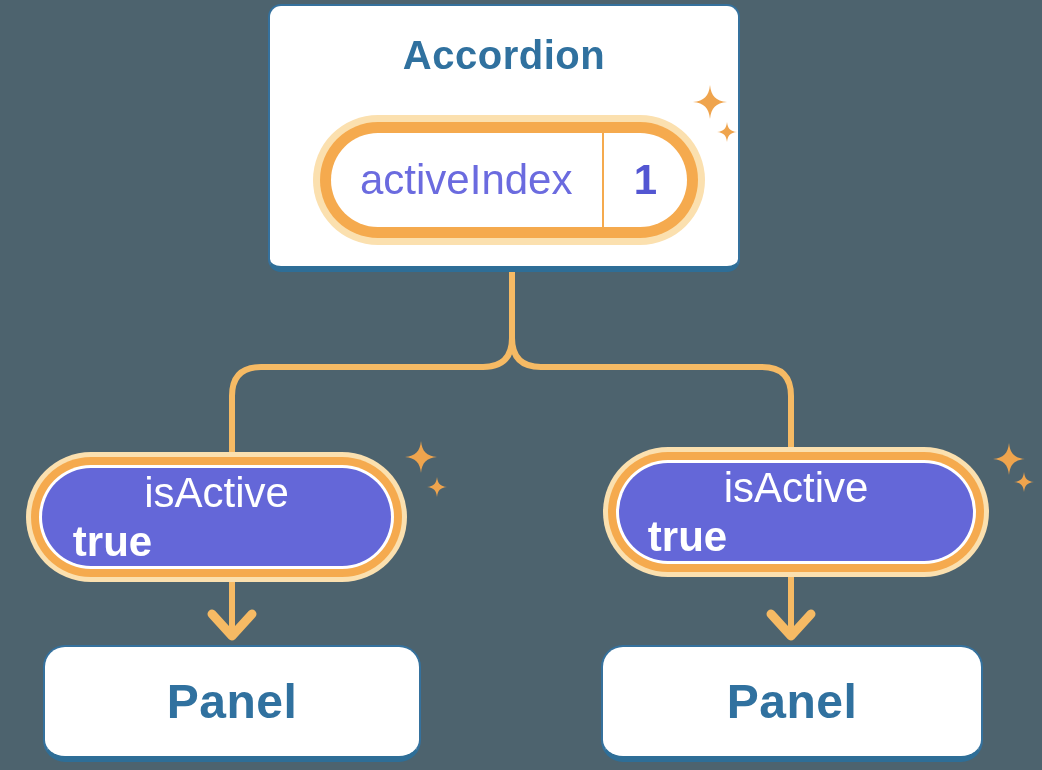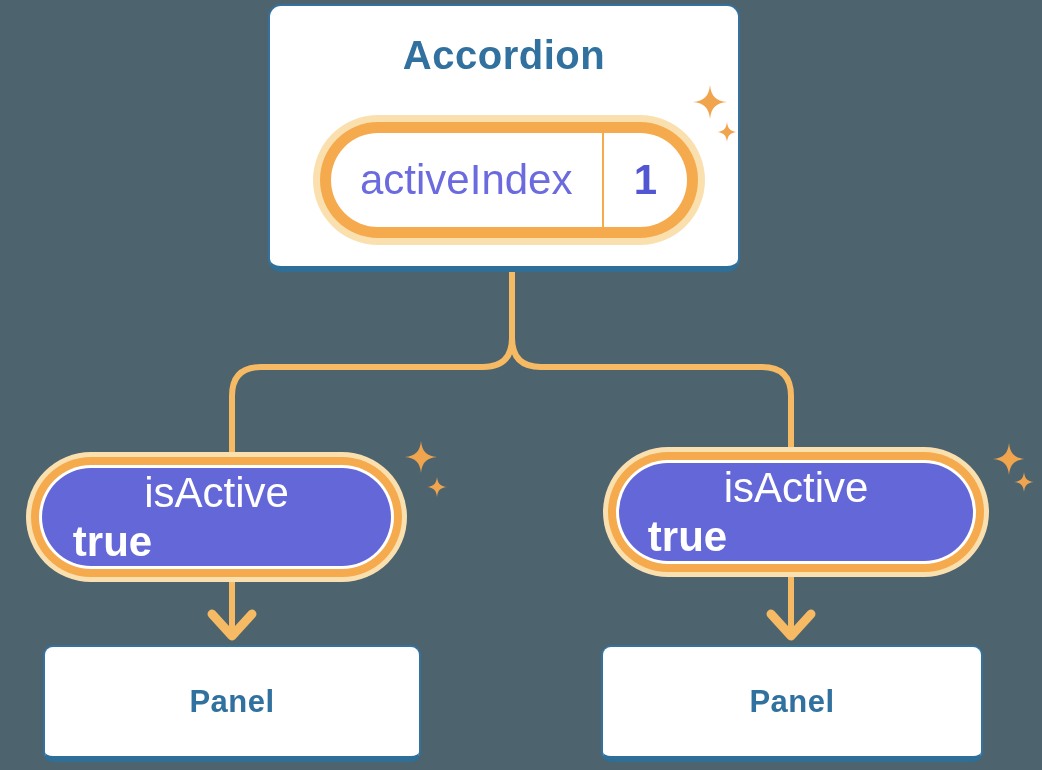--- a/index.html
+++ b/index.html
@@ -43,22 +43,22 @@
     text-align: center;
     font-size: 40px;
     font-weight: 600;
     color: #30719F;
     letter-spacing: 0.5px;
   }
   .panel {
     display: flex;
     align-items: center;
     justify-content: center;
-    border-radius: 10px;
-    font-size: 31px;
+    border-radius: 22px;
+    font-size: 48px;
     font-weight: 600;
     color: #30719F;
     letter-spacing: 0.5px;
   }
   .panel-left  { left: 43px;  top: 645px; width: 378px; height: 117px; }
   .panel-right { left: 601px; top: 645px; width: 382px; height: 117px; }
 
   
   .pill {
     position: absolute;

